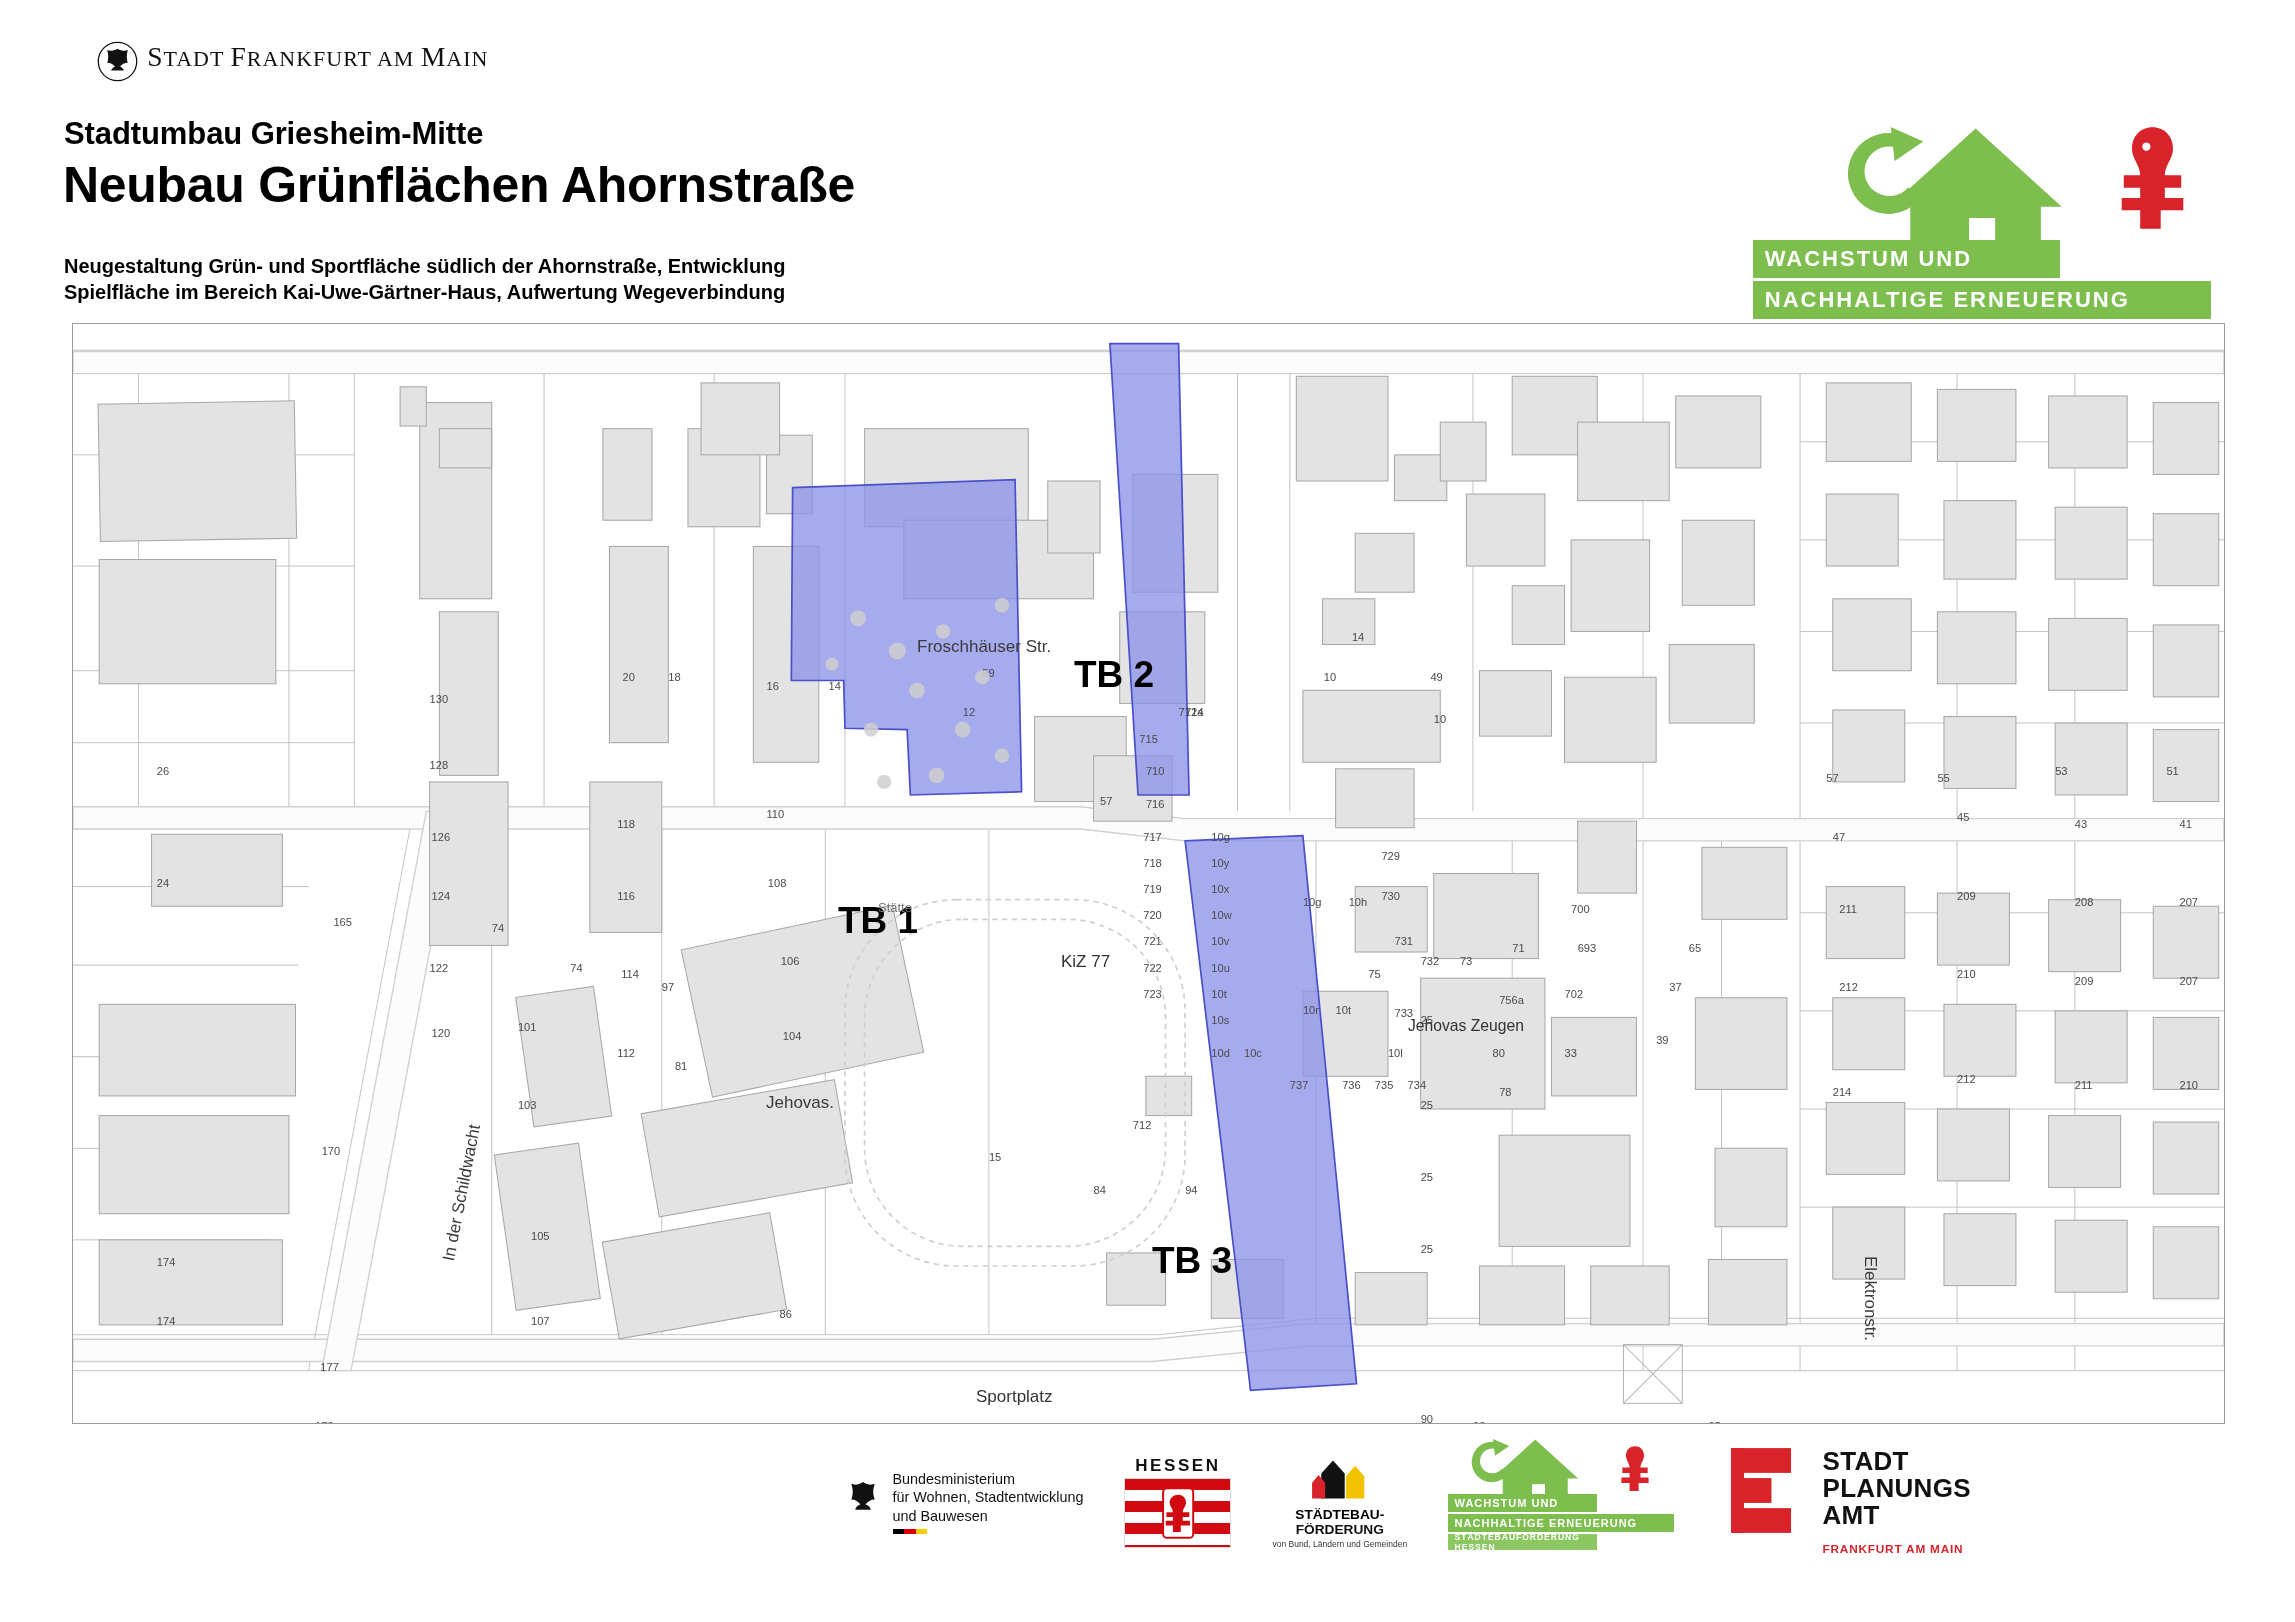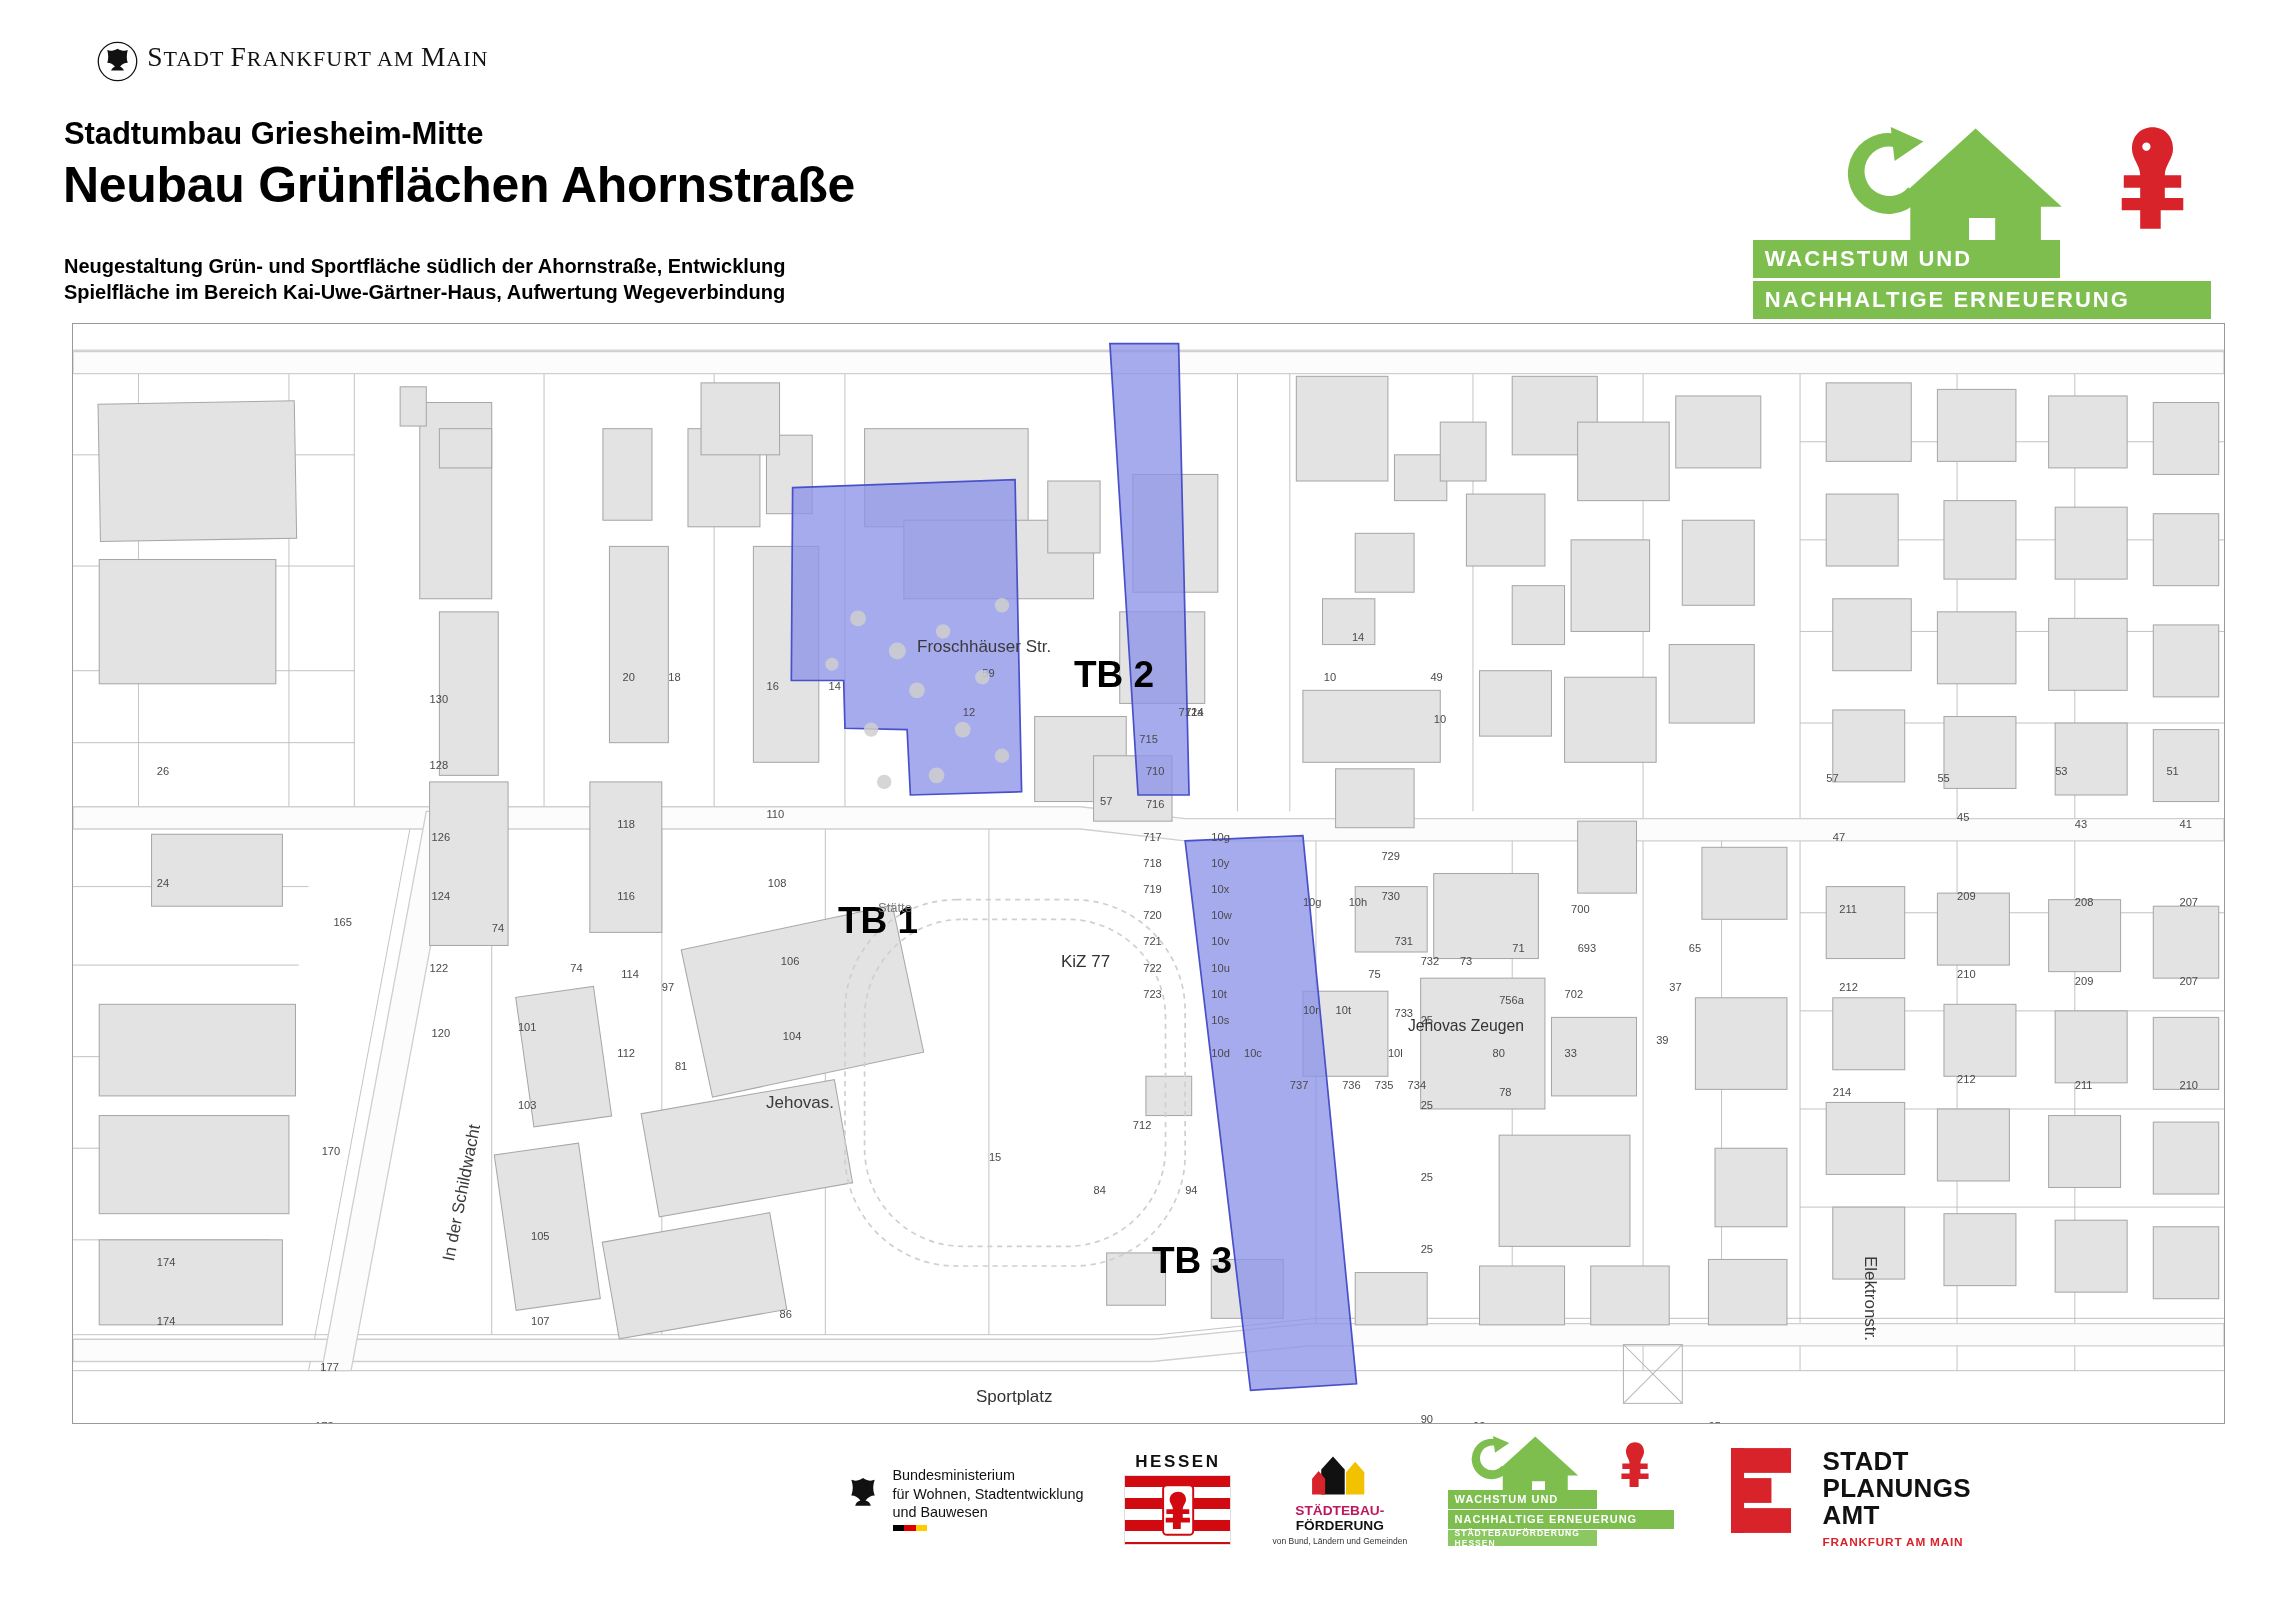--- a/index.html
+++ b/index.html
@@ -165,21 +165,21 @@
   .hessen-foot .flagbox {
     width: 105px; height: 68px;
     background: repeating-linear-gradient(to bottom,#d10a11 0 11px,#ffffff 11px 22px);
     position: relative;
     border: 0.7px solid #ddd;
   }
   .stbf {
     text-align: center;
   }
   .stbf .house { width: 63px; height: 47px; margin: 0 auto 3.9px; }
-  .stbf .l1 { font-size: 13.7px; font-weight: bold; color: #be185d; }
+  .stbf .l1 { font-size: 13.7px; font-weight: bold; color: #000000; }
   .stbf .l2 { font-size: 13.7px; font-weight: bold; color: #111; }
   .stbf .l3 { font-size: 8.5px; color: #333; margin-top: 2.6px; line-height:1.25;}
   .wnf {
     position: relative;
     width: 242px; height: 98px;
   }
   .wnf .band {
     position: absolute; left: 0;
     background: #7dbe4e; color: #fff; font-weight: bold;
     display: flex; align-items: center; padding-left: 6.5px;
@@ -191,21 +191,21 @@
   .spa {
     display: flex; align-items: flex-start; gap: 14.4px;
   }
   .spa .mark { width: 77px; height: 85px; }
   .spa .txt .big {
     font-size: 26px; font-weight: bold; color: #111; line-height: 1.04;
     letter-spacing: 0.3px;
   }
   .spa .txt .small {
     font-size: 11.8px; font-weight: bold; color: #d8232a; letter-spacing: 0.8px;
-    margin-top: 6px;
+    margin-top: 13px;
   }
 </style>
 </head>
 <body>
 
 <div id="header">
 
   <div id="city-logo">
     <svg class="crest" viewBox="0 0 64 64">
       <circle cx="32" cy="32" r="30" fill="none" stroke="#111" stroke-width="2"></circle>

